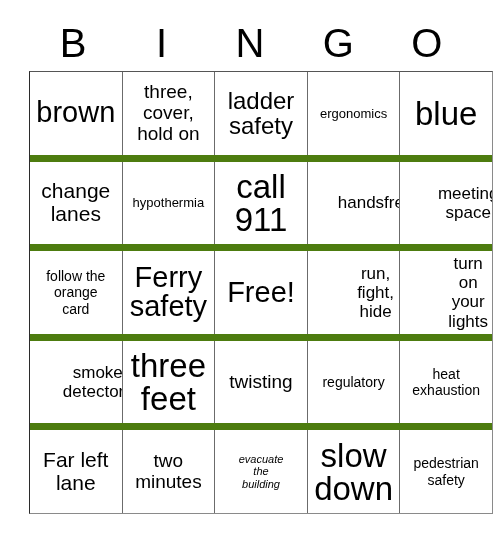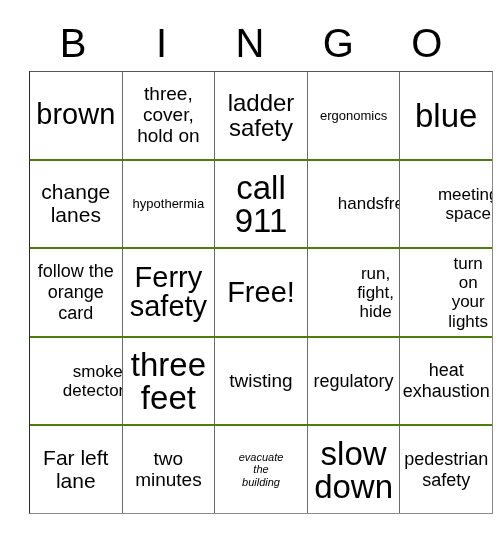--- a/index.html
+++ b/index.html
@@ -62,21 +62,21 @@
     display: flex;
     flex-direction: column;
   }
   .bingo-row {
     flex: 1 1 0;
     display: flex;
     flex-direction: row;
     min-height: 0;
   }
   .bingo-row + .bingo-row {
-    border-top: 2px solid #4d7c0f;
+    border-top: 7px solid #4d7c0f;
   }
   .bingo-cell {
     flex: 1 1 0;
     min-width: 0;
     position: relative;
     display: flex;
     align-items: center;
     justify-content: center;
     text-align: center;
     padding: 0 1px;
@@ -90,21 +90,21 @@
     display: block;
     width: 100%;
     line-height: 1.02;
     white-space: pre-line;
     word-break: normal;
     hyphens: none;
   }
 
   
   .fs-xs   { font-size: 13px; line-height: 1.16; }
-  .fs-s    { font-size: 18px; line-height: 1.16; }
+  .fs-s    { font-size: 14px; line-height: 1.16; }
   .fs-sm   { font-size: 11px; line-height: 1.14; font-style: italic; }
   .fs-m    { font-size: 17px; line-height: 1.12; margin-left: 44px; }
   .fs-ml   { font-size: 19px; line-height: 1.10; }
   .fs-l    { font-size: 21px; line-height: 1.08; }
   .fs-xl   { font-size: 24px; line-height: 1.06; }
   .fs-xxl  { font-size: 29px; line-height: 1.03; }
   .fs-huge { font-size: 33px; line-height: 1.00; text-align: center; }
 </style>
 </head>
 <body>

